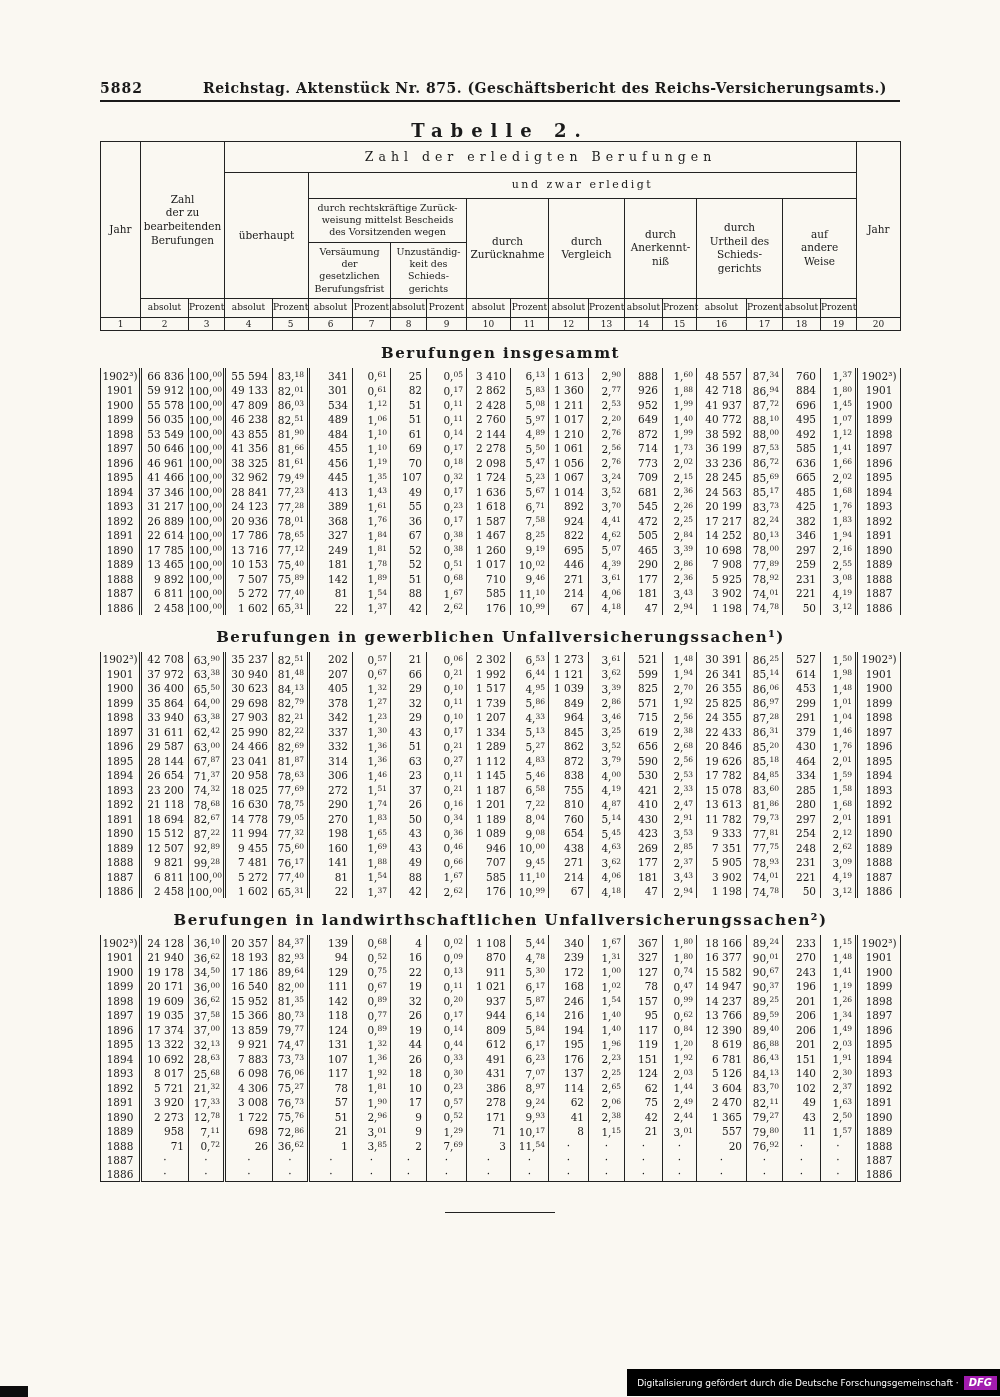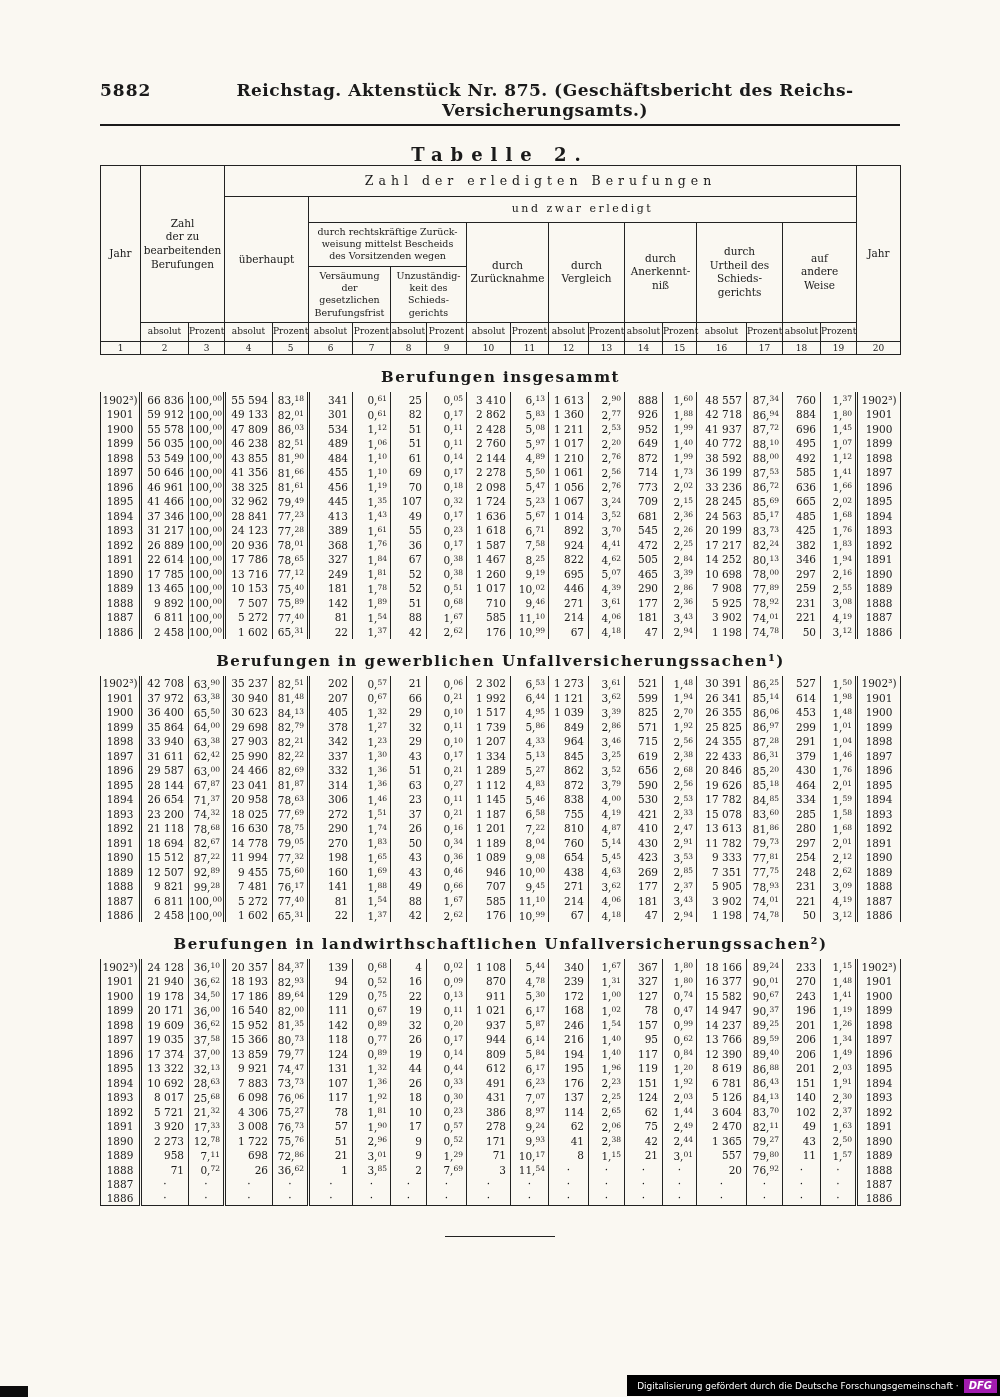--- a/index.html
+++ b/index.html
@@ -5,21 +5,21 @@
   * { box-sizing: border-box; }
   html, body { margin: 0; padding: 0; }
   body {
     width: 1000px; height: 1397px; position: relative; overflow: hidden;
     background: #faf8f2;
     font-family: "DejaVu Serif", "Liberation Serif", serif;
     color: #1a1a1a;
   }
   .content { padding: 80px 100px 0; }
 
-  .page-head { display: flex; align-items: flex-start; font-weight: bold; font-size: 17px; }
+  .page-head { display: flex; align-items: center; font-weight: bold; font-size: 14px; }
   .page-num { width: 90px; letter-spacing: 1px; }
   .head-title { flex: 1; text-align: center; letter-spacing: 0.5px; }
   .head-rule { border-top: 2px solid #1a1a1a; margin-top: 4px; }
 
   .tbl-title { text-align: center; font-weight: bold; font-size: 18px; letter-spacing: 8px; margin-top: 18px; }
   .tbl-sub { text-align: center; font-weight: bold; font-size: 16px; letter-spacing: .5px; margin-top: 12px; margin-bottom: 14px; }
 
   table { border-collapse: collapse; table-layout: fixed; width: 800px; margin: 0 auto; }
   thead th {
     border: 1px solid #222; font-weight: normal; font-size: 10.5px; line-height: 1.3;
@@ -44,21 +44,21 @@
   td.dot { text-align: center; padding: 0; }
   td.end { border-bottom: 1.5px solid #222; }
   td.sec-title { border: none !important; text-align: center; font-weight: bold; font-size: 15px; letter-spacing: 1.5px; padding: 13px 0 6px; height: auto; line-height: 1.2; }
   .d { font-size: 7.5px; vertical-align: 2.5px; }
 
   .footnote { margin-top: 18px; padding-left: 46px; font-size: 12.5px; }
   .foot-rule { width: 110px; border-top: 1.5px solid #222; margin: 30px auto 0; }
 
   .corner-mark { position: absolute; left: 0; bottom: 0; width: 28px; height: 11px; background: #0d0d0d; }
   .dfg-bar {
-    position: absolute; right: 0; bottom: 1px; height: 21px; background: #000; color: #fff;
+    position: absolute; right: 0; bottom: 1px; height: 27px; background: #000; color: #fff;
     display: flex; align-items: center; gap: 5px; padding: 0 3px 0 10px;
     font-family: "DejaVu Sans", "Liberation Sans", sans-serif; font-size: 9px;
   }
   .dfg-logo { background: #a21caf; color: #fff; font-weight: bold; font-style: italic; font-size: 10px; padding: 1px 5px; line-height: 12px; }
 </style>
 </head>
 <body>
 
 <div class="content">
 

